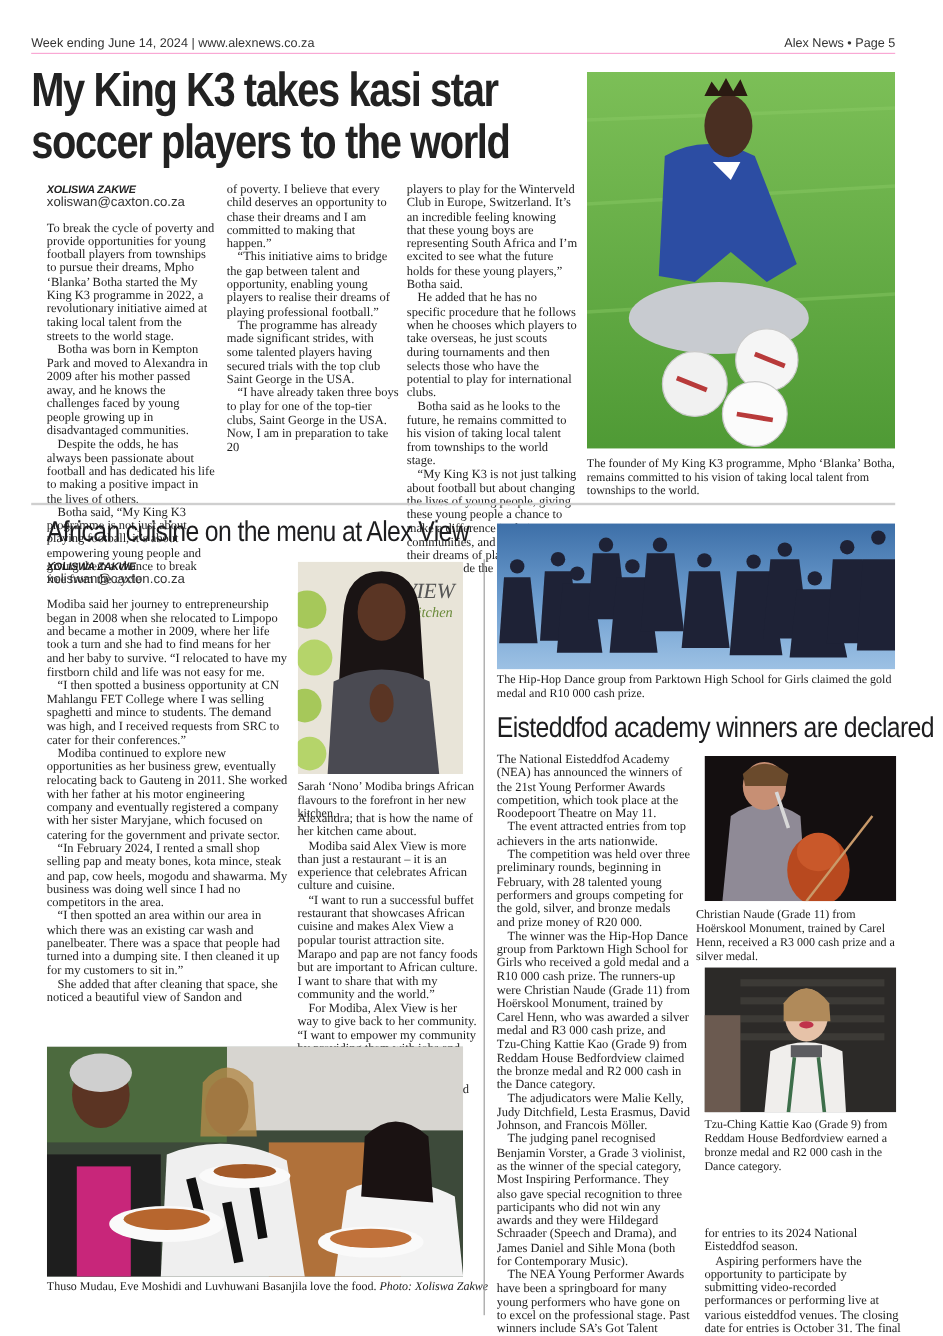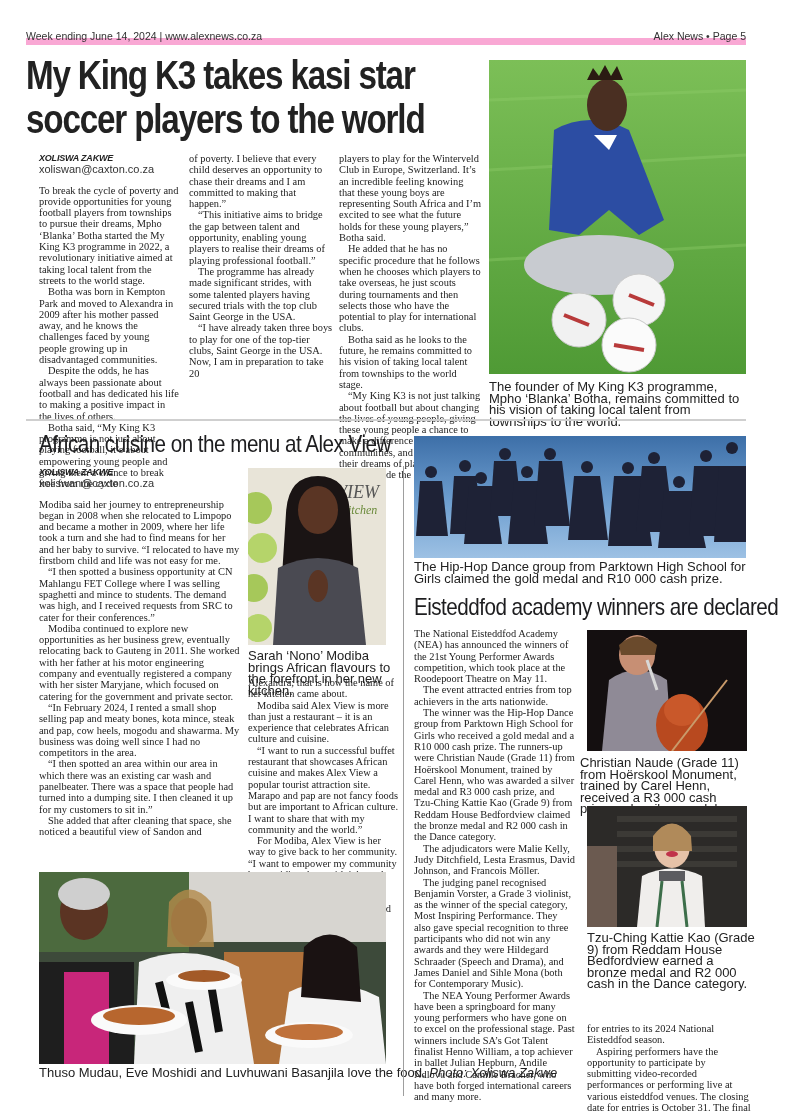--- a/index.html
+++ b/index.html
@@ -1,36 +1,36 @@
 <!DOCTYPE html>
 <html><head>
 <meta charset="utf-8">
 <style>
   * { box-sizing: border-box; margin: 0; padding: 0; }
   html, body { width: 786px; height: 1113px; background: #ffffff; overflow: hidden; }
   body { position: relative; font-family: "Liberation Serif", serif; color: #1d1d1f; }
 
-  .folio { position: absolute; top: 29px; left: 26px; width: 720px; height: 16px; border-bottom: 7px solid #f9a8d4;
+  .folio { position: absolute; top: 29px; left: 26px; width: 720px; height: 16px; border-bottom: 1px solid #f9a8d4;
     font-family: "Liberation Sans", sans-serif; font-size: 10.5px; color: #333; }
   .folio .left { position: absolute; left: 0; top: 1px; }
   .folio .right { position: absolute; right: 0; top: 1px; }
 
   .headline1 { position: absolute; left: 26px; top: 53px; width: 450px; font-family: "Liberation Sans", sans-serif;
     font-weight: bold; font-size: 40px; line-height: 44px; letter-spacing: -1.4px; color: #222; transform: scaleX(0.83); transform-origin: left top; white-space: nowrap; }
 
   .byline { font-family: "Liberation Sans", sans-serif; font-size: 9px; font-weight: bold; font-style: italic; color: #222; letter-spacing: -0.2px; }
   .email { font-family: "Liberation Sans", sans-serif; font-size: 11px; color: #333; margin-bottom: 9px; }
 
   .col { position: absolute; font-size: 10.4px; line-height: 11.3px; color: #222; text-align: left; }
   .col p { text-indent: 0; }
   .col p + p { text-indent: 9px; }
   .col p.cont { text-indent: 0; }
 
   .photo { position: absolute; overflow: hidden; }
-  .caption { position: absolute; font-family: Liberation Sans, sans-serif; font-size: 13px; line-height: 11.5px; color: #222; }
+  .caption { position: absolute; font-family: Liberation Serif, serif; font-size: 10px; line-height: 11.5px; color: #222; }
   .caption i { font-style: italic; }
 
   .hr { position: absolute; height: 2px; background: #cfcfcf; }
   .vr { position: absolute; width: 1px; background: #9e9e9e; }
 
   .headline2 { position: absolute; font-family: "Liberation Sans", sans-serif; font-size: 24px; letter-spacing: -0.6px;
     color: #1d1d1f; transform: scaleX(0.86); transform-origin: left top; white-space: nowrap; }
 </style>
 </head>
 <body>
@@ -198,20 +198,21 @@
     </g>
   </svg>
 </div>
 <div class="caption" style="left:414px; top:561px; width:340px;">The Hip-Hop Dance group from Parktown High School for Girls claimed the gold medal and R10 000 cash prize.</div>
 
 <div class="headline2" style="left:414px; top:593px;">Eisteddfod academy winners are declared</div>
 
 <div class="col" style="left:414px; top:628px; width:162px;">
   <p>The National Eisteddfod Academy (NEA) has announced the winners of the 21st Young Performer Awards competition, which took place at the Roodepoort Theatre on May 11.</p>
   <p>The event attracted entries from top achievers in the arts nationwide.</p>
+  <p>The competition was held over three preliminary rounds, beginning in February, with 28 talented young performers and groups competing for the gold, silver, and bronze medals and prize money of R20 000.</p>
   <p>The winner was the Hip-Hop Dance group from Parktown High School for Girls who received a gold medal and a R10 000 cash prize. The runners-up were Christian Naude (Grade 11) from Hoërskool Monument, trained by Carel Henn, who was awarded a silver medal and R3 000 cash prize, and Tzu-Ching Kattie Kao (Grade 9) from Reddam House Bedfordview claimed the bronze medal and R2 000 cash in the Dance category.</p>
   <p>The adjudicators were Malie Kelly, Judy Ditchfield, Lesta Erasmus, David Johnson, and Francois Möller.</p>
   <p>The judging panel recognised Benjamin Vorster, a Grade 3 violinist, as the winner of the special category, Most Inspiring Performance. They also gave special recognition to three participants who did not win any awards and they were Hildegard Schraader (Speech and Drama), and James Daniel and Sihle Mona (both for Contemporary Music).</p>
   <p>The NEA Young Performer Awards have been a springboard for many young performers who have gone on to excel on the professional stage. Past winners include SA’s Got Talent finalist Henno William, a top achiever in ballet Julian Hepburn, Andile Ndlovu and Camille Bracher, who have both forged international careers and many more.</p>
 
 </div>
 
 <div class="photo" style="left:587px; top:630px; width:160px; height:121px;">
   <svg width="160" height="121" viewBox="0 0 160 121">
     <rect width="160" height="121" fill="#140f10"></rect>

